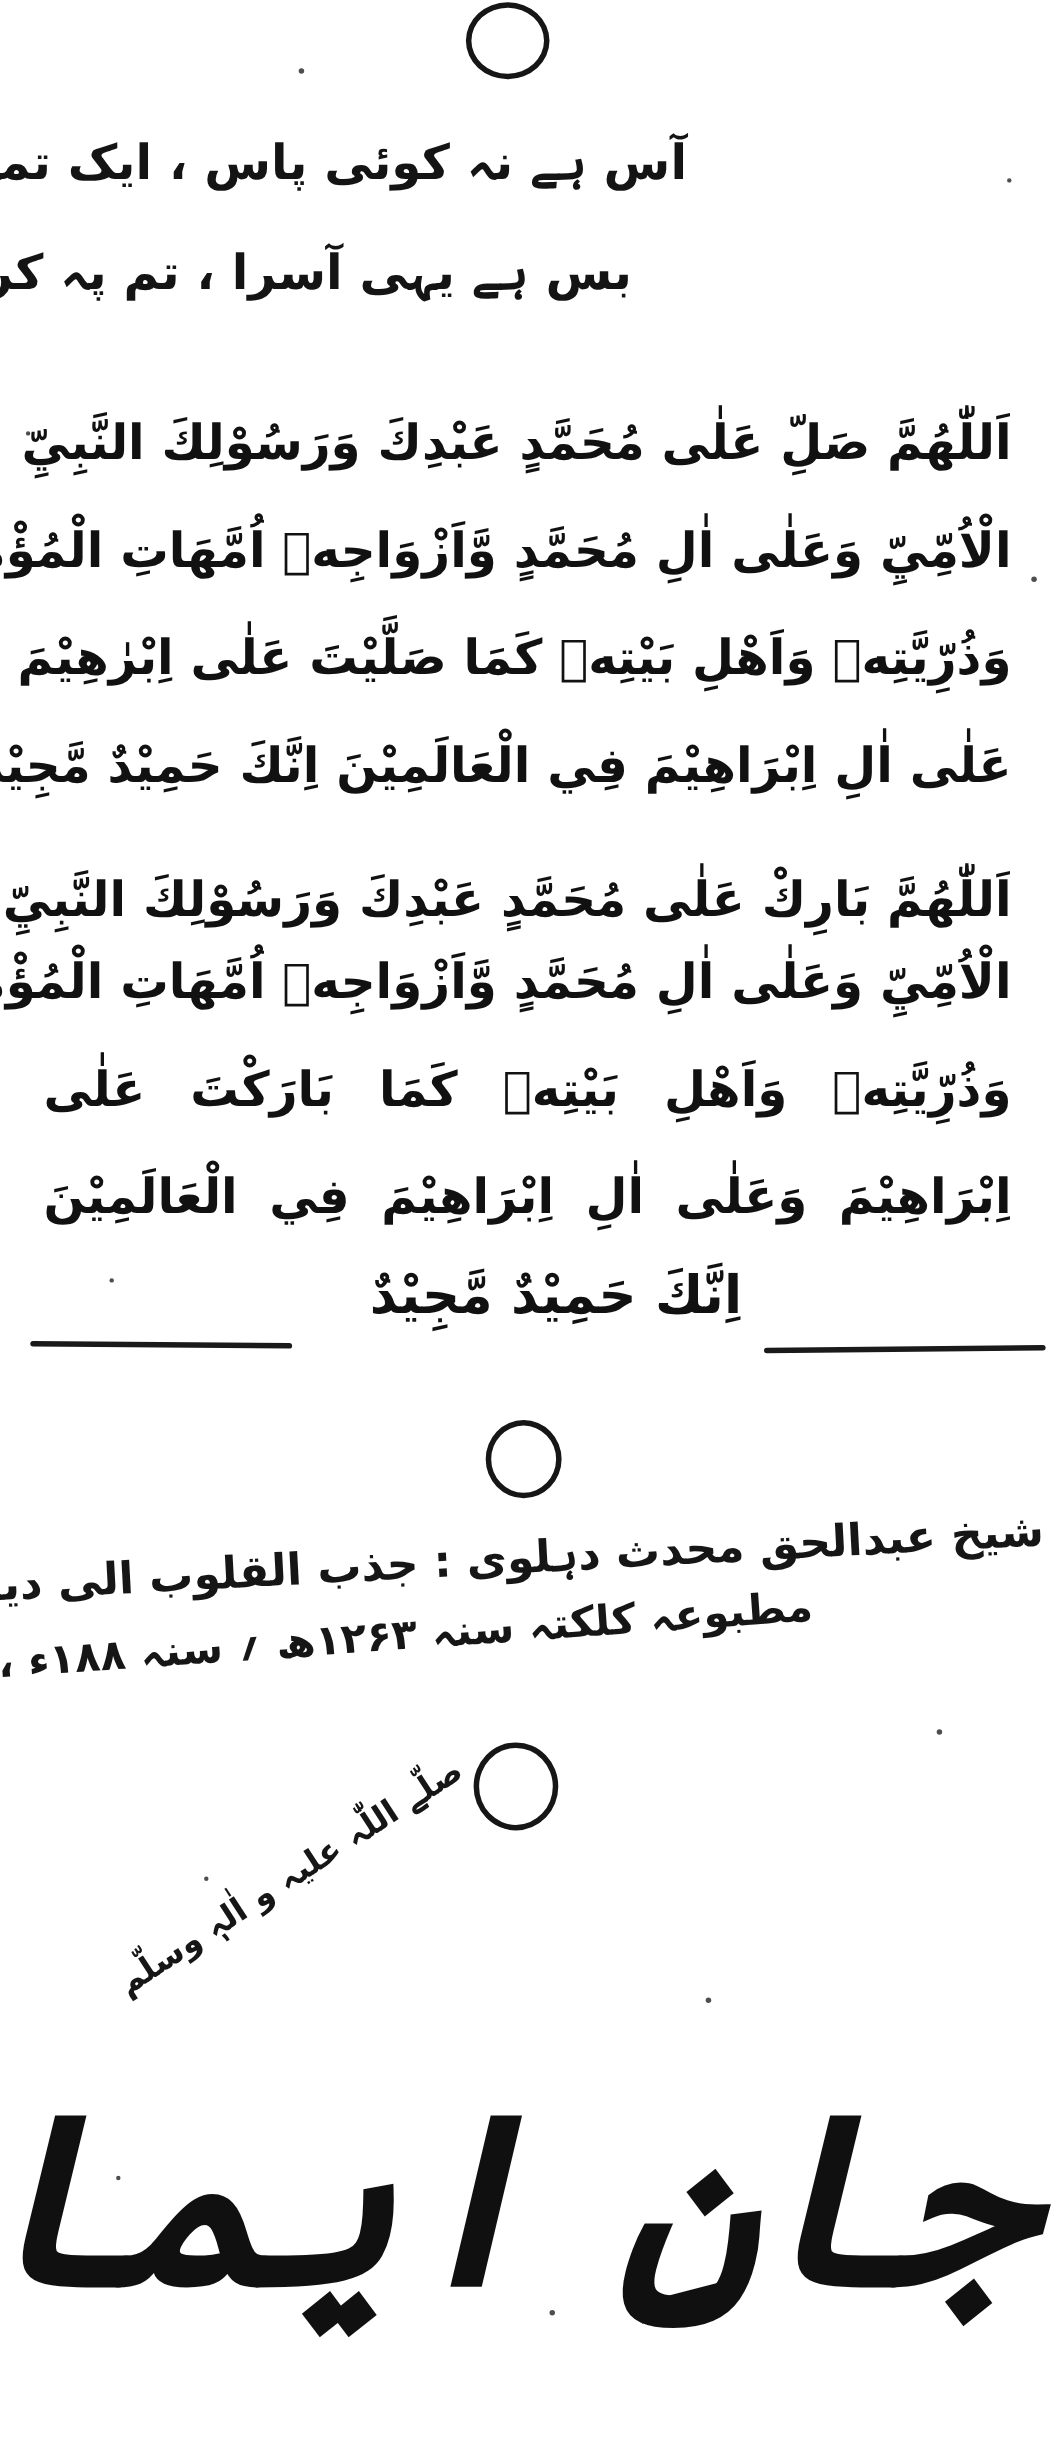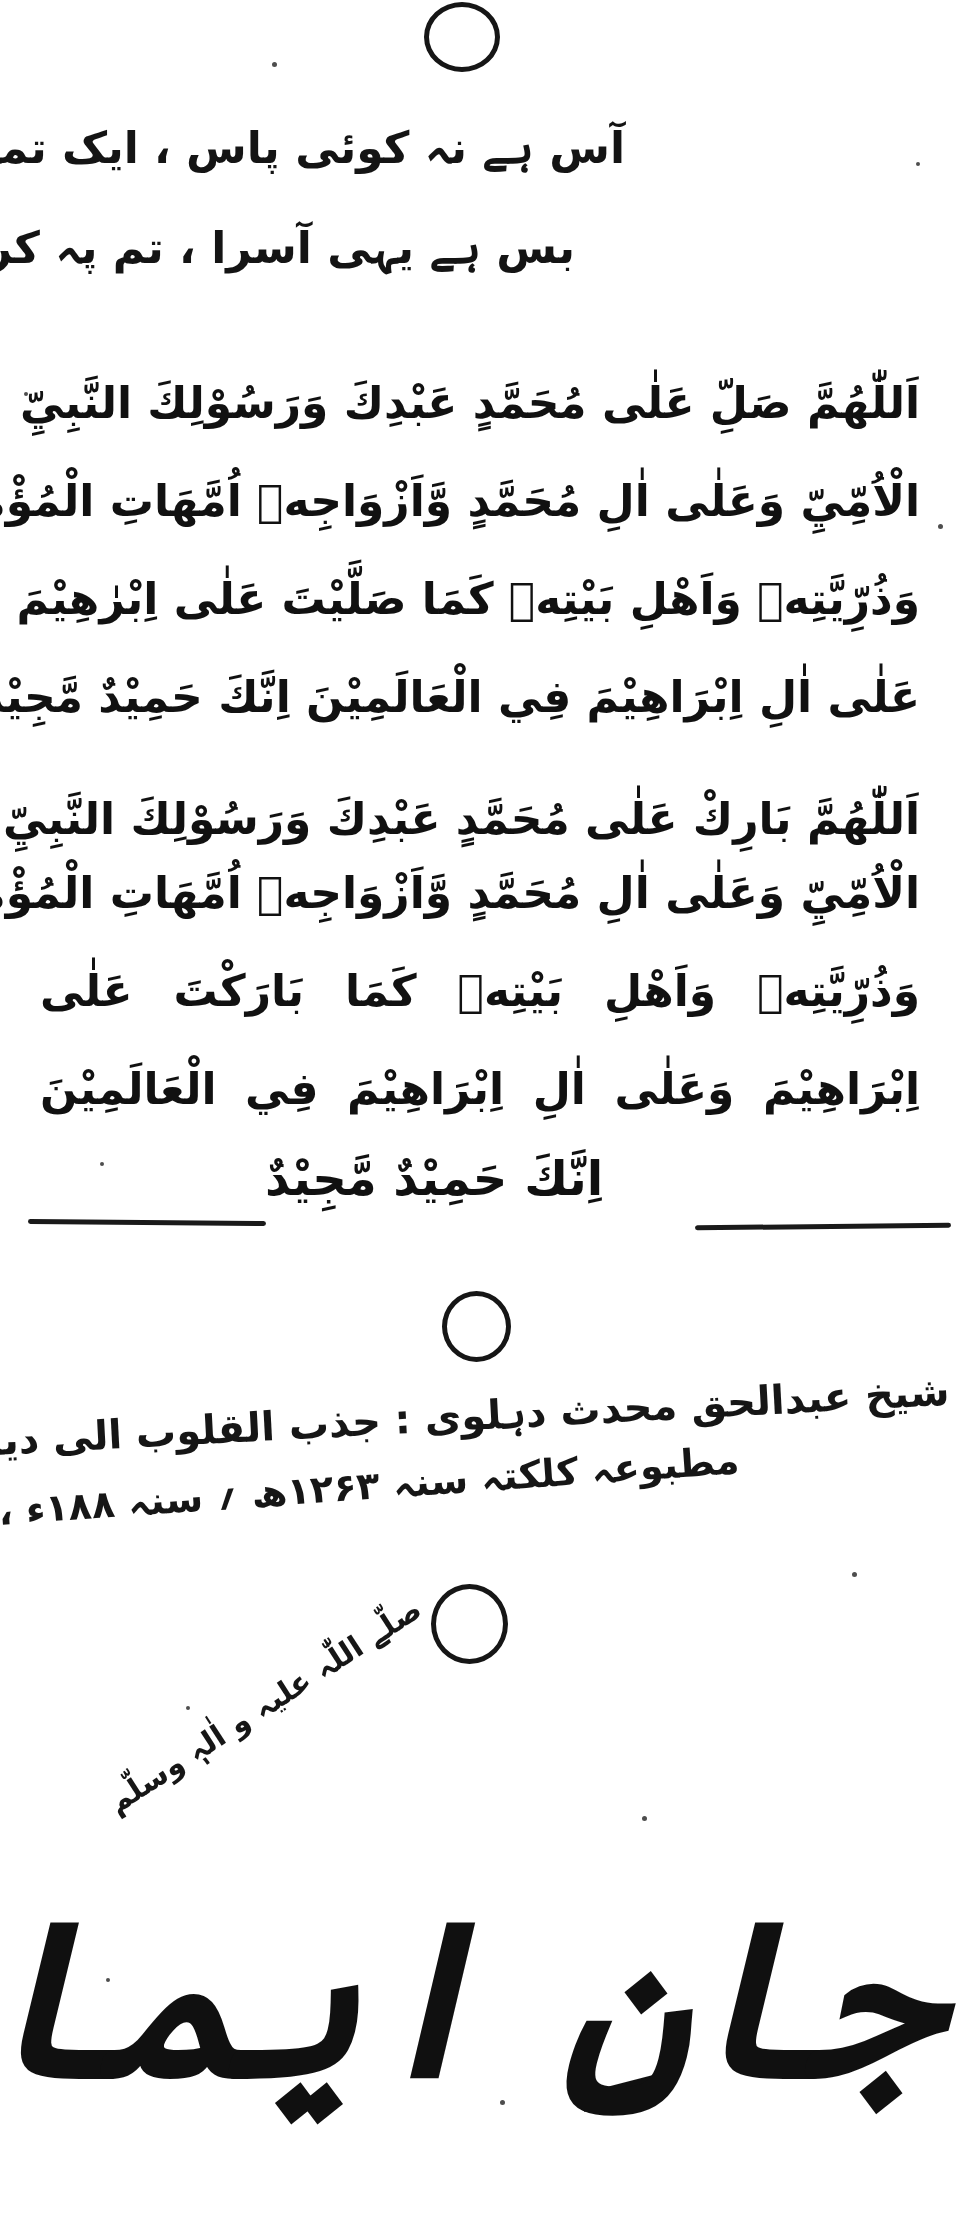--- a/index.html
+++ b/index.html
@@ -43,21 +43,21 @@
     text-align:justify;
     text-align-last:justify;
     white-space:nowrap;
     color:#111;
   }
   .durood-closing{
     position:absolute;
     left:265px;width:410px;
     font-size:48px;
     font-weight:bold;
-    text-align:left;
+    text-align:right;
     white-space:nowrap;
     color:#111;
   }
 
   
   .rule{
     position:absolute;
     height:5px;
     background:#1a1a1a;
     border-radius:3px;

